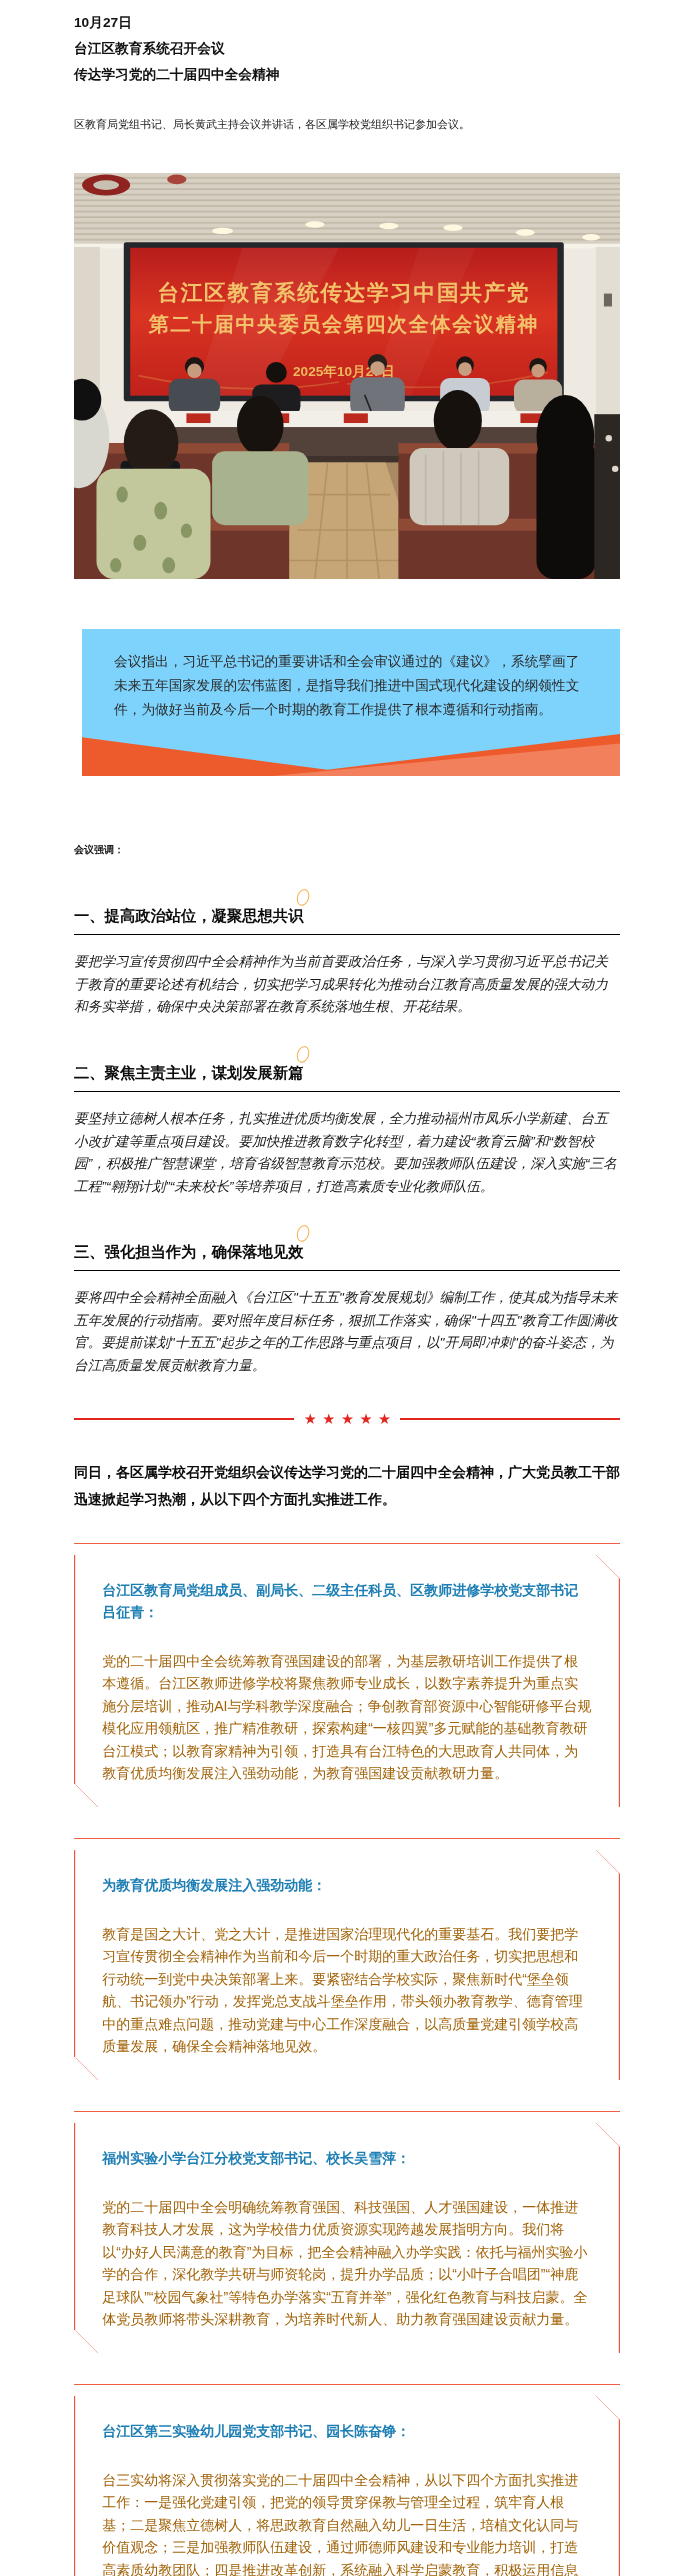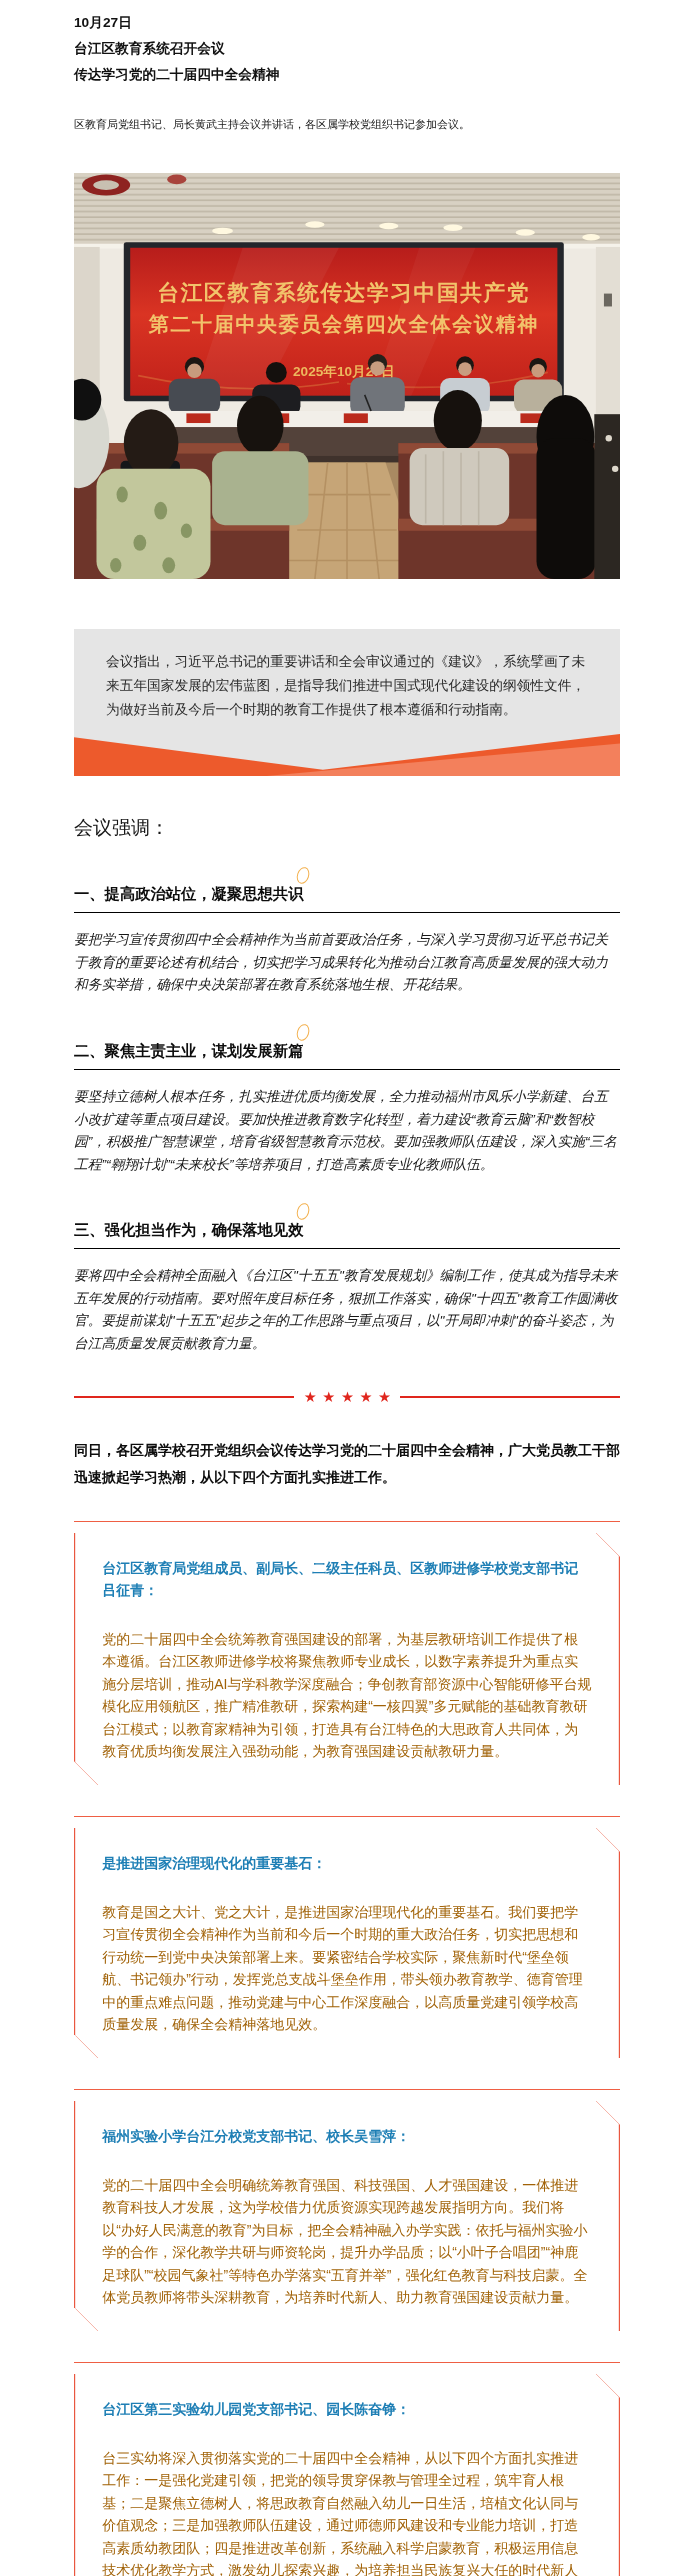--- a/index.html
+++ b/index.html
@@ -8,25 +8,25 @@
   .content{width:546px;margin:0 auto;}
   
   .titles{padding-top:9.6px;text-align:left;}
   .titles div{font-size:13.7px;font-weight:bold;line-height:26px;color:#111;}
   
   .intro{margin:24px 0 0;font-size:11px;line-height:24px;color:#171717;}
   
   .photo{margin:37px 0 0;width:588px;height:406px;display:block;}
   .photo svg{display:block;width:546px;height:406px;}
   
-  .callout{margin-top:50px;background:#e5e5e5;}
+  .callout{margin-top:50px;background:#7dd3fc;margin-left:8px;}
   .callout .callout-text{margin:0;padding:21px 32px 9.6px;font-size:13.7px;line-height:24px;color:#2b2b2b;}
   .callout svg{display:block;width:100%;height:45px;}
   
-  .emphasis{margin:40px 0 0;font-size:19px;line-height:24px;color:#171717;}
+  .emphasis{margin:62px 0 0;font-size:10px;line-height:24px;color:#171717;font-weight:bold;}
   
   .section{margin-top:27px;}
   .section h2{margin:0;font-size:15.3px;line-height:24px;font-weight:bold;color:#0d0d0d;}
   .ring{display:inline-block;width:10.4px;height:15.3px;border:1.6px solid #f2a93c;border-radius:50%;
         transform:rotate(18deg);margin-left:-6.4px;vertical-align:14.5px;opacity:.9;}
   .blackline{border:none;border-top:1.6px solid #000;margin:6.4px 0 0;}
   .section p{margin:16px 0 0;font-size:13.7px;line-height:22.5px;color:#171717;font-style:italic;}
   
   .star-divider{margin-top:34px;display:flex;align-items:center;}
   .star-divider .line{flex:1;height:1.6px;background:#e0261d;}
@@ -232,21 +232,21 @@
           <h3 class="speaker">台江区教育局党组成员、副局长、二级主任科员、区教师进修学校党支部书记吕征青：</h3>
           <p class="quote-text">党的二十届四中全会统筹教育强国建设的部署，为基层教研培训工作提供了根本遵循。台江区教师进修学校将聚焦教师专业成长，以数字素养提升为重点实施分层培训，推动AI与学科教学深度融合；争创教育部资源中心智能研修平台规模化应用领航区，推广精准教研，探索构建“一核四翼”多元赋能的基础教育教研台江模式；以教育家精神为引领，打造具有台江特色的大思政育人共同体，为教育优质均衡发展注入强劲动能，为教育强国建设贡献教研力量。</p>
         </div>
       </div>
     </div>
 
     <div class="quote-block">
       <div class="red-line"></div>
       <div class="cutbox">
         <div class="cutbox-inner">
-          <h3 class="speaker">是推进国家治理现代化的重要基石：</h3>
+          <h3 class="speaker">为教育优质均衡发展注入强劲动能：</h3>
           <p class="quote-text">教育是国之大计、党之大计，是推进国家治理现代化的重要基石。我们要把学习宣传贯彻全会精神作为当前和今后一个时期的重大政治任务，切实把思想和行动统一到党中央决策部署上来。要紧密结合学校实际，聚焦新时代“堡垒领航、书记领办”行动，发挥党总支战斗堡垒作用，带头领办教育教学、德育管理中的重点难点问题，推动党建与中心工作深度融合，以高质量党建引领学校高质量发展，确保全会精神落地见效。</p>
         </div>
       </div>
     </div>
 
     <div class="quote-block">
       <div class="red-line"></div>
       <div class="cutbox">
         <div class="cutbox-inner">
           <h3 class="speaker">福州实验小学台江分校党支部书记、校长吴雪萍：</h3>

